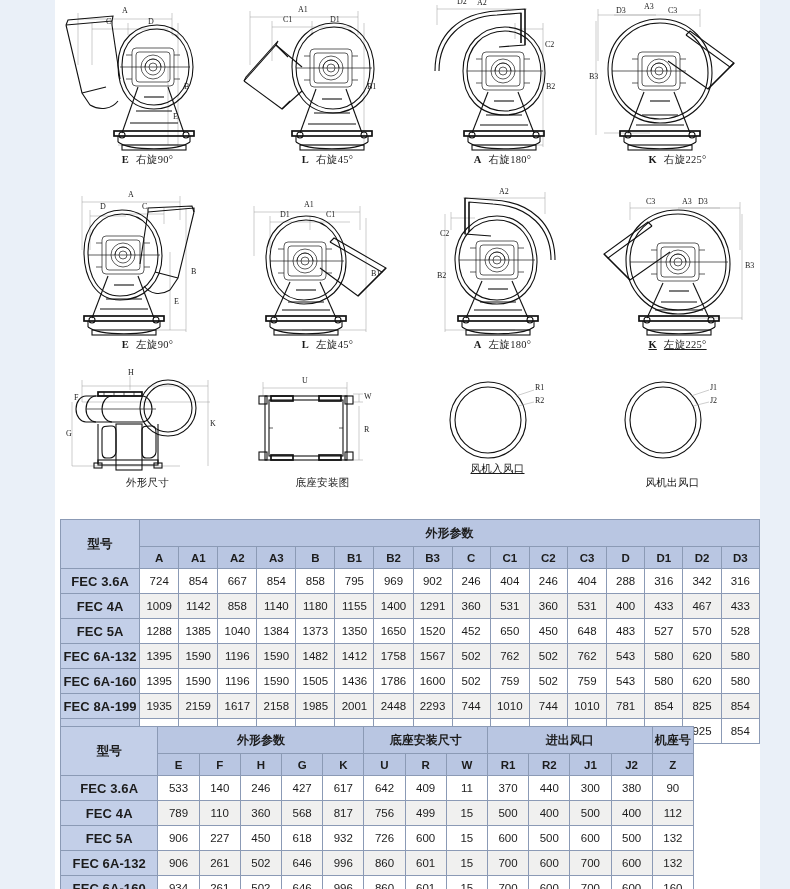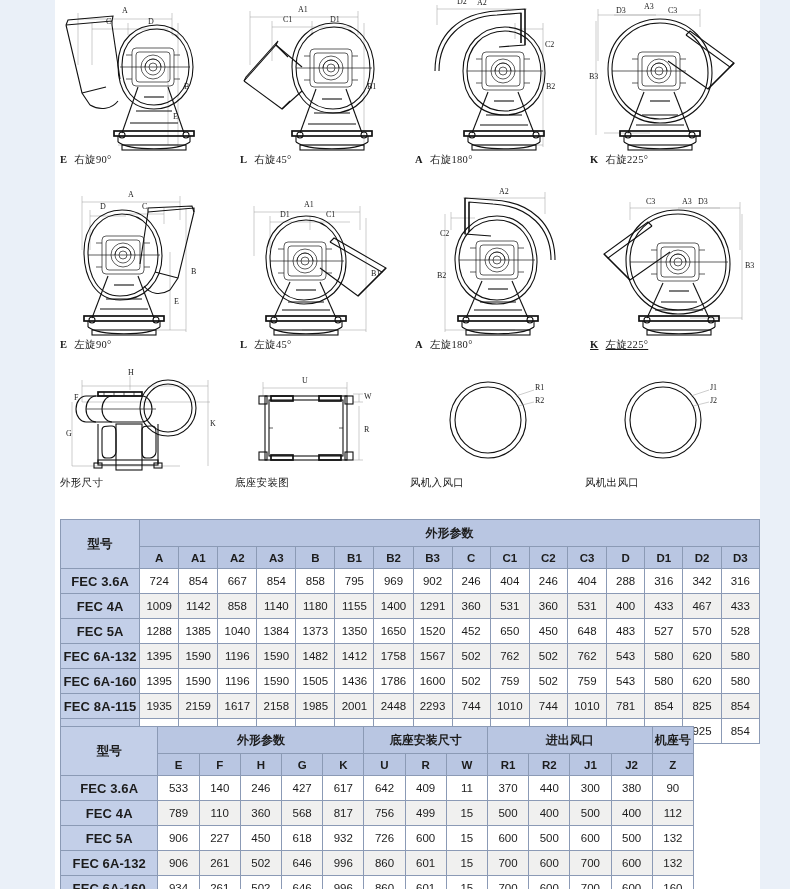--- a/index.html
+++ b/index.html
@@ -20,21 +20,21 @@
   }
   .white-canvas2{
     position:absolute;left:55px;top:510px;width:705px;height:379px;
     background:#ffffff;
   }
 
   
   .draw-row{position:absolute;left:55px;width:705px;}
   .draw-cell{position:absolute;top:0;}
   .caption{
-    position:absolute;width:100%;
+    position:absolute;width:100%;text-align:center;
     font-family:"Liberation Serif", serif;
     font-size:10.5px;color:#1a1a1a;white-space:nowrap;
     letter-spacing:.3px;
   }
   .caption .code{font-weight:bold;margin-right:7px;font-family:"Liberation Serif",serif;}
   .dimlabel{
     position:absolute;font-family:"Liberation Serif",serif;
     font-size:8px;color:#222;line-height:1;
   }
   svg{display:block;overflow:visible;}
@@ -720,21 +720,21 @@
           <circle cx="78" cy="52" r="38"></circle>
             <circle cx="78" cy="52" r="33"></circle>
         </g>
         <g class="dim" stroke-width=".5">
           <line x1="106" y1="28" x2="124" y2="22"></line>
           <line x1="108" y1="38" x2="124" y2="34"></line>
         </g>
       </svg>
       <span class="dimlabel" style="left:125px;top:16px;">R1</span>
       <span class="dimlabel" style="left:125px;top:29px;">R2</span>
-      <div class="caption" style="top:108px;">
+      <div class="caption" style="top:94px;text-decoration:underline;">
         <span>风机入风口</span>
       </div>
     </div>
 
     <div class="draw-cell" style="left:530px;width:175px;height:140px;">
       <svg width="175" height="108" viewBox="0 0 175 108">
         <g class="med">
           <circle cx="78" cy="52" r="38"></circle>
             <circle cx="78" cy="52" r="33"></circle>
         </g>
@@ -866,21 +866,21 @@
         <td class="val">502</td>
         <td class="val">759</td>
         <td class="val">502</td>
         <td class="val">759</td>
         <td class="val">543</td>
         <td class="val">580</td>
         <td class="val">620</td>
         <td class="val">580</td>
       </tr>
       <tr class="alt">
-        <td class="model-cell">FEC 8A-115</td>
+        <td class="model-cell">FEC 8A-199</td>
         <td class="val">1935</td>
         <td class="val">2159</td>
         <td class="val">1617</td>
         <td class="val">2158</td>
         <td class="val">1985</td>
         <td class="val">2001</td>
         <td class="val">2448</td>
         <td class="val">2293</td>
         <td class="val">744</td>
         <td class="val">1010</td>

